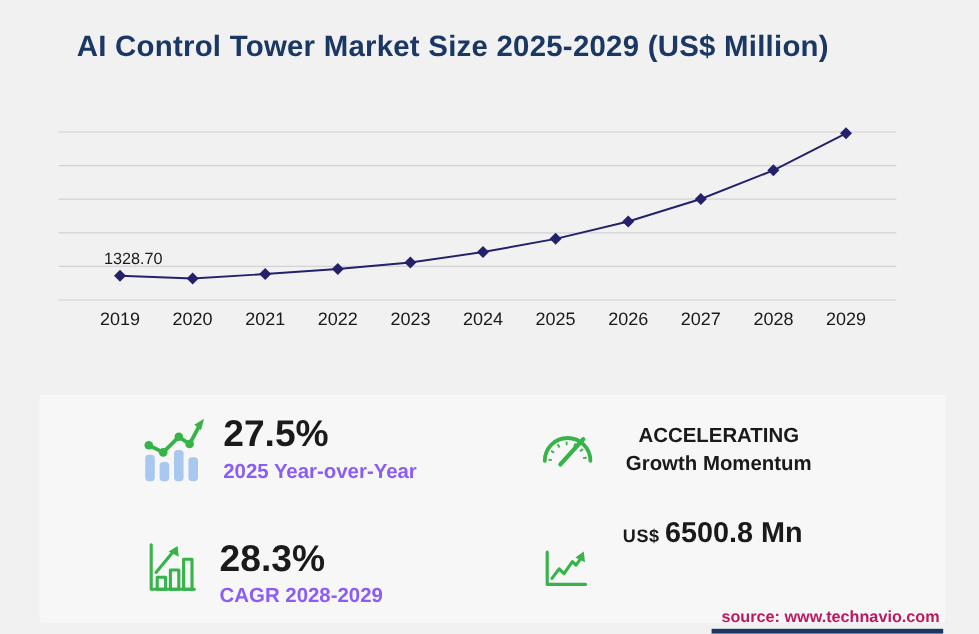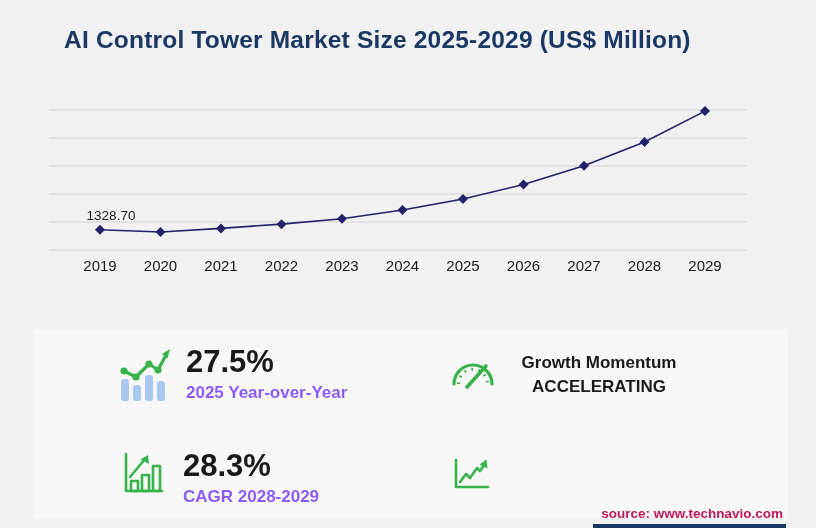--- a/index.html
+++ b/index.html
@@ -113,22 +113,22 @@
 
 <div class="stat stat2">
   <span class="icon">
     <svg width="46" height="38" viewBox="0 0 46 38">
       <path d="M4,31 A19,19 0 0 1 42,31" fill="none" stroke="var(--green)" stroke-width="3.2" stroke-linecap="round"></path>
       <path d="M8.5,31 A14.5,14.5 0 0 1 37.5,31" fill="none" stroke="var(--green)" stroke-width="3" stroke-dasharray="1.6 5.4"></path>
       <line x1="17" y1="34" x2="36" y2="13" stroke="var(--green)" stroke-width="3.6" stroke-linecap="round"></line>
     </svg>
   </span>
   <div class="stat2-text">
+    <div>ACCELERATING</div>
     <div>Growth Momentum</div>
-    <div>ACCELERATING</div>
   </div>
 </div>
 
 <div class="stat stat3">
   <span class="icon">
     <svg width="42" height="42" viewBox="0 0 42 42" fill="none" stroke="var(--green)" stroke-width="2.6" stroke-linecap="round" stroke-linejoin="round">
       <path d="M3,2 V39 H39"></path>
       <rect x="8" y="29" width="7" height="10"></rect>
       <rect x="19" y="23" width="7" height="16"></rect>
       <rect x="30" y="14" width="7" height="25"></rect>
@@ -144,17 +144,21 @@
 
 <div class="stat stat4">
   <span class="icon">
     <svg width="38" height="36" viewBox="0 0 38 36" fill="none" stroke="var(--green)" stroke-width="2.6" stroke-linecap="round" stroke-linejoin="round">
       <path d="M3,6 V33 H35"></path>
       <path d="M7,28 L13,20 L17,24 L24,14 L27,17 L32,10"></path>
       <polygon points="33.5,5.5 34.5,14.5 26.5,10.5" fill="var(--green)" stroke="none"></polygon>
     </svg>
   </span>
   <div class="stat-text">
+    <div class="money-line">
+      <span class="currency">US$</span>
+      <span class="money-val">6500.8 Mn</span>
+    </div>
   </div>
 </div>
 
 <div class="source">source: www.technavio.com</div>
 <div class="footer-bar"></div>
 
 </body></html>

